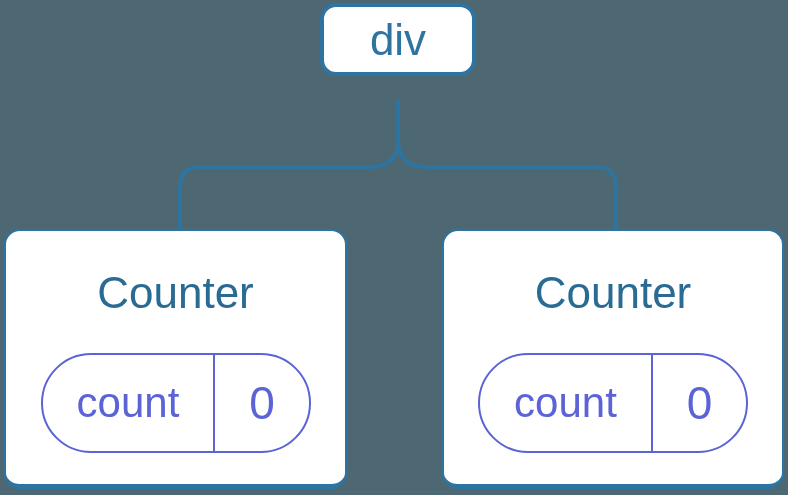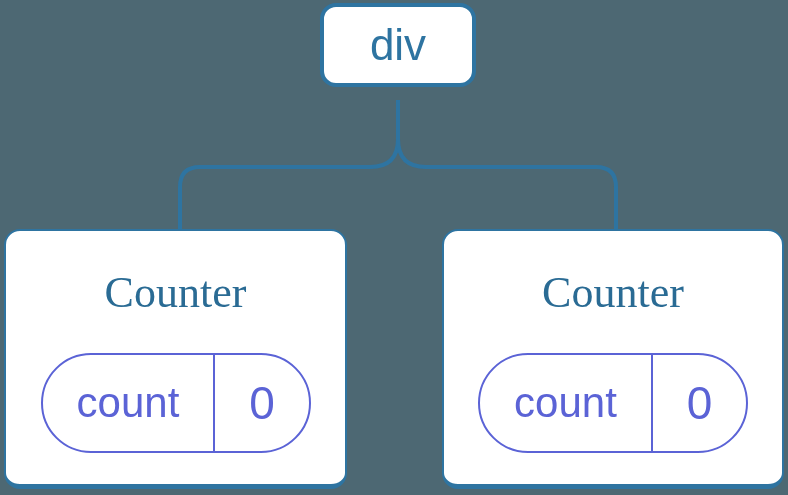--- a/index.html
+++ b/index.html
@@ -34,21 +34,21 @@
   .conn {
     fill: none;
     stroke: var(--line-blue);
     stroke-width: 4;
   }
   .node-root {
     position: absolute;
     left: 320px;
     top: 3px;
     width: 156px;
-    height: 84px;
+    height: 73px;
     background: var(--card-white);
     border: 4px solid var(--line-blue);
     border-radius: 16px;
     display: flex;
     align-items: center;
     justify-content: center;
     font-size: 44px;
     font-weight: 500;
     color: var(--line-blue);
     line-height: 1;
@@ -66,21 +66,20 @@
     align-items: center;
   }
   .card-left  { left: 4px;   width: 343px; }
   .card-right { left: 442px; width: 342px; }
   .card-title {
     margin-top: 40px;
     font-size: 44px;
     font-weight: 500;
     color: var(--title-blue);
     line-height: 1;
-    font-family: Liberation Serif, serif;
   }
   .state-pill {
     margin-top: 38px;
     width: 270px;
     height: 100px;
     border: 2px solid var(--state-purple);
     border-radius: 50px;
     display: flex;
     color: var(--state-purple);
     overflow: hidden;

